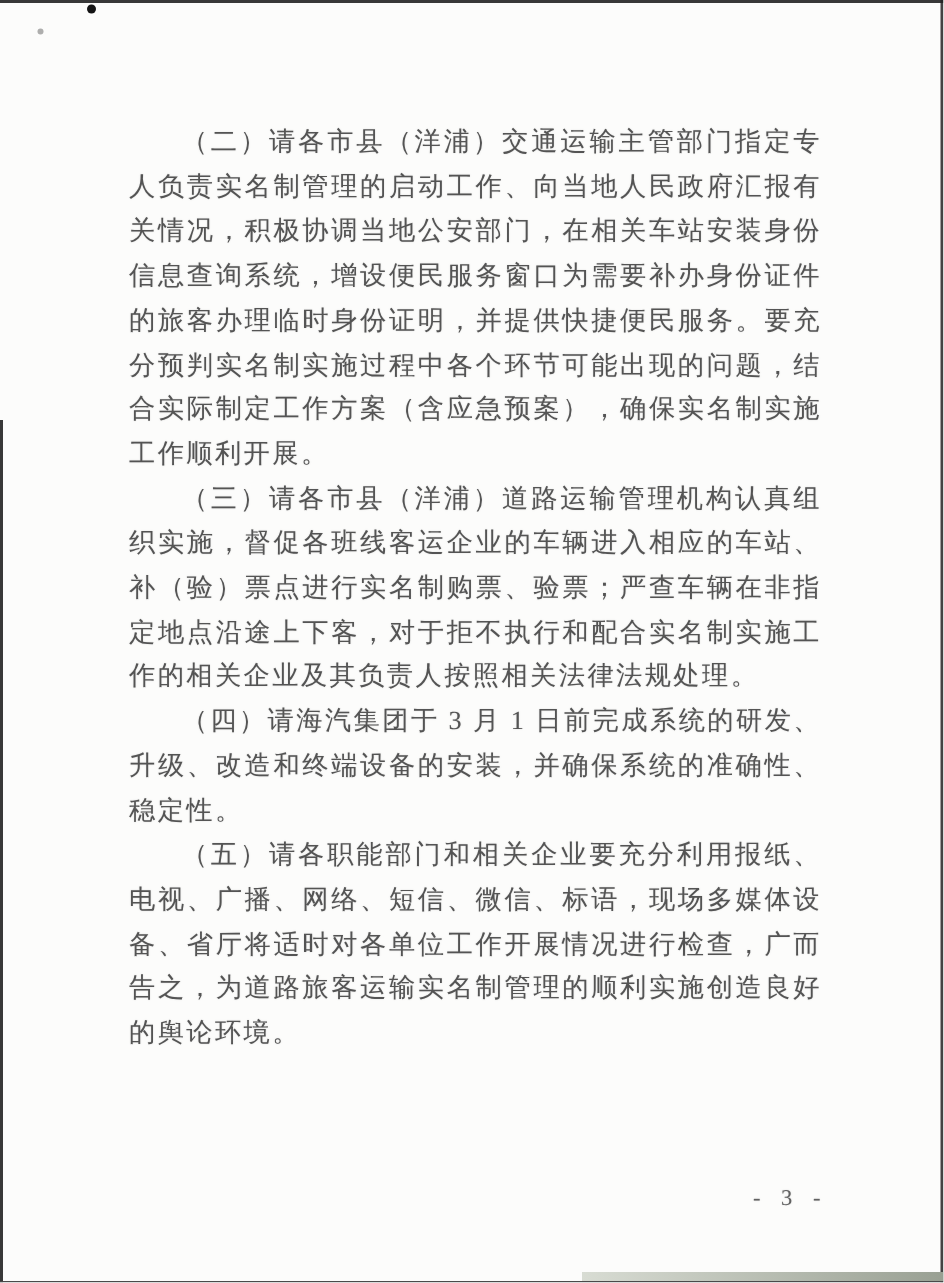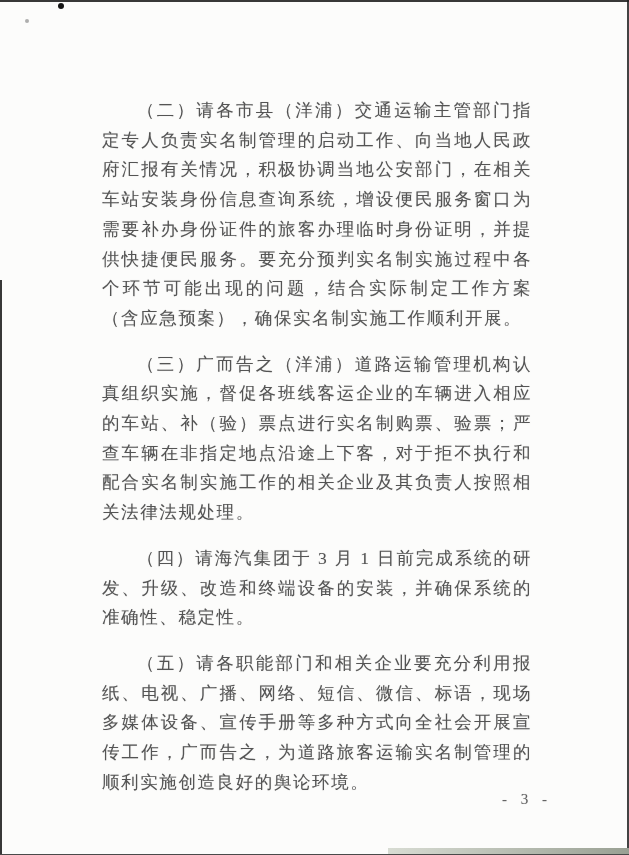--- a/index.html
+++ b/index.html
@@ -74,21 +74,21 @@
     top: 80px;
     width: 462px;
     font-size: 17.5px;
     line-height: 29.7px;
     letter-spacing: 1.6px;
     text-align: justify;
     color: var(--text, #545454);
     text-shadow: 0 0 1px rgba(130,130,130,0.35);
   }
   .doc-body p {
-    margin: 16px;
+    margin: 0;
     text-indent: 2em;
     font-family: Liberation Serif, serif;
   }
   .page-number {
     position: absolute;
     left: 492px;
     top: 791px;
     width: 70px;
     text-align: center;
     font-size: 15px;
@@ -105,20 +105,20 @@
   <div class="scan-edge-top"></div>
   <div class="scan-edge-right"></div>
   <div class="scan-edge-left"></div>
   <div class="scan-band-bottom"></div>
   <div class="scan-edge-bottom"></div>
   <div class="speck speck-1"></div>
   <div class="speck speck-2"></div>
 
   <div class="doc-body">
     <p>（二）请各市县（洋浦）交通运输主管部门指定专人负责实名制管理的启动工作、向当地人民政府汇报有关情况，积极协调当地公安部门，在相关车站安装身份信息查询系统，增设便民服务窗口为需要补办身份证件的旅客办理临时身份证明，并提供快捷便民服务。要充分预判实名制实施过程中各个环节可能出现的问题，结合实际制定工作方案（含应急预案），确保实名制实施工作顺利开展。</p>
-    <p>（三）广而告之（洋浦）道路运输管理机构认真组织实施，督促各班线客运企业的车辆进入相应的车站、补（验）票点进行实名制购票、验票；严查车辆在非指定地点沿途上下客，对于拒不执行和配合实名制实施工作的相关企业及其负责人按照相关法律法规处理。</p>
+    <p>（三）请各市县（洋浦）道路运输管理机构认真组织实施，督促各班线客运企业的车辆进入相应的车站、补（验）票点进行实名制购票、验票；严查车辆在非指定地点沿途上下客，对于拒不执行和配合实名制实施工作的相关企业及其负责人按照相关法律法规处理。</p>
     <p>（四）请海汽集团于 3 月 1 日前完成系统的研发、升级、改造和终端设备的安装，并确保系统的准确性、稳定性。</p>
-    <p>（五）请各职能部门和相关企业要充分利用报纸、电视、广播、网络、短信、微信、标语，现场多媒体设备、宣传手册等多种方式向全社会开展宣传工作，广而告之，为道路旅客运输实名制管理的顺利实施创造良好的舆论环境。</p>
+    <p>（五）请各职能部门和相关企业要充分利用报纸、电视、广播、网络、短信、微信、标语，现场多媒体设备、省厅将适时对各单位工作开展情况进行检查，广而告之，为道路旅客运输实名制管理的顺利实施创造良好的舆论环境。</p>
   </div>
 
   <div class="page-number">- 3 -</div>
 
 </div>
 
 </body></html>

